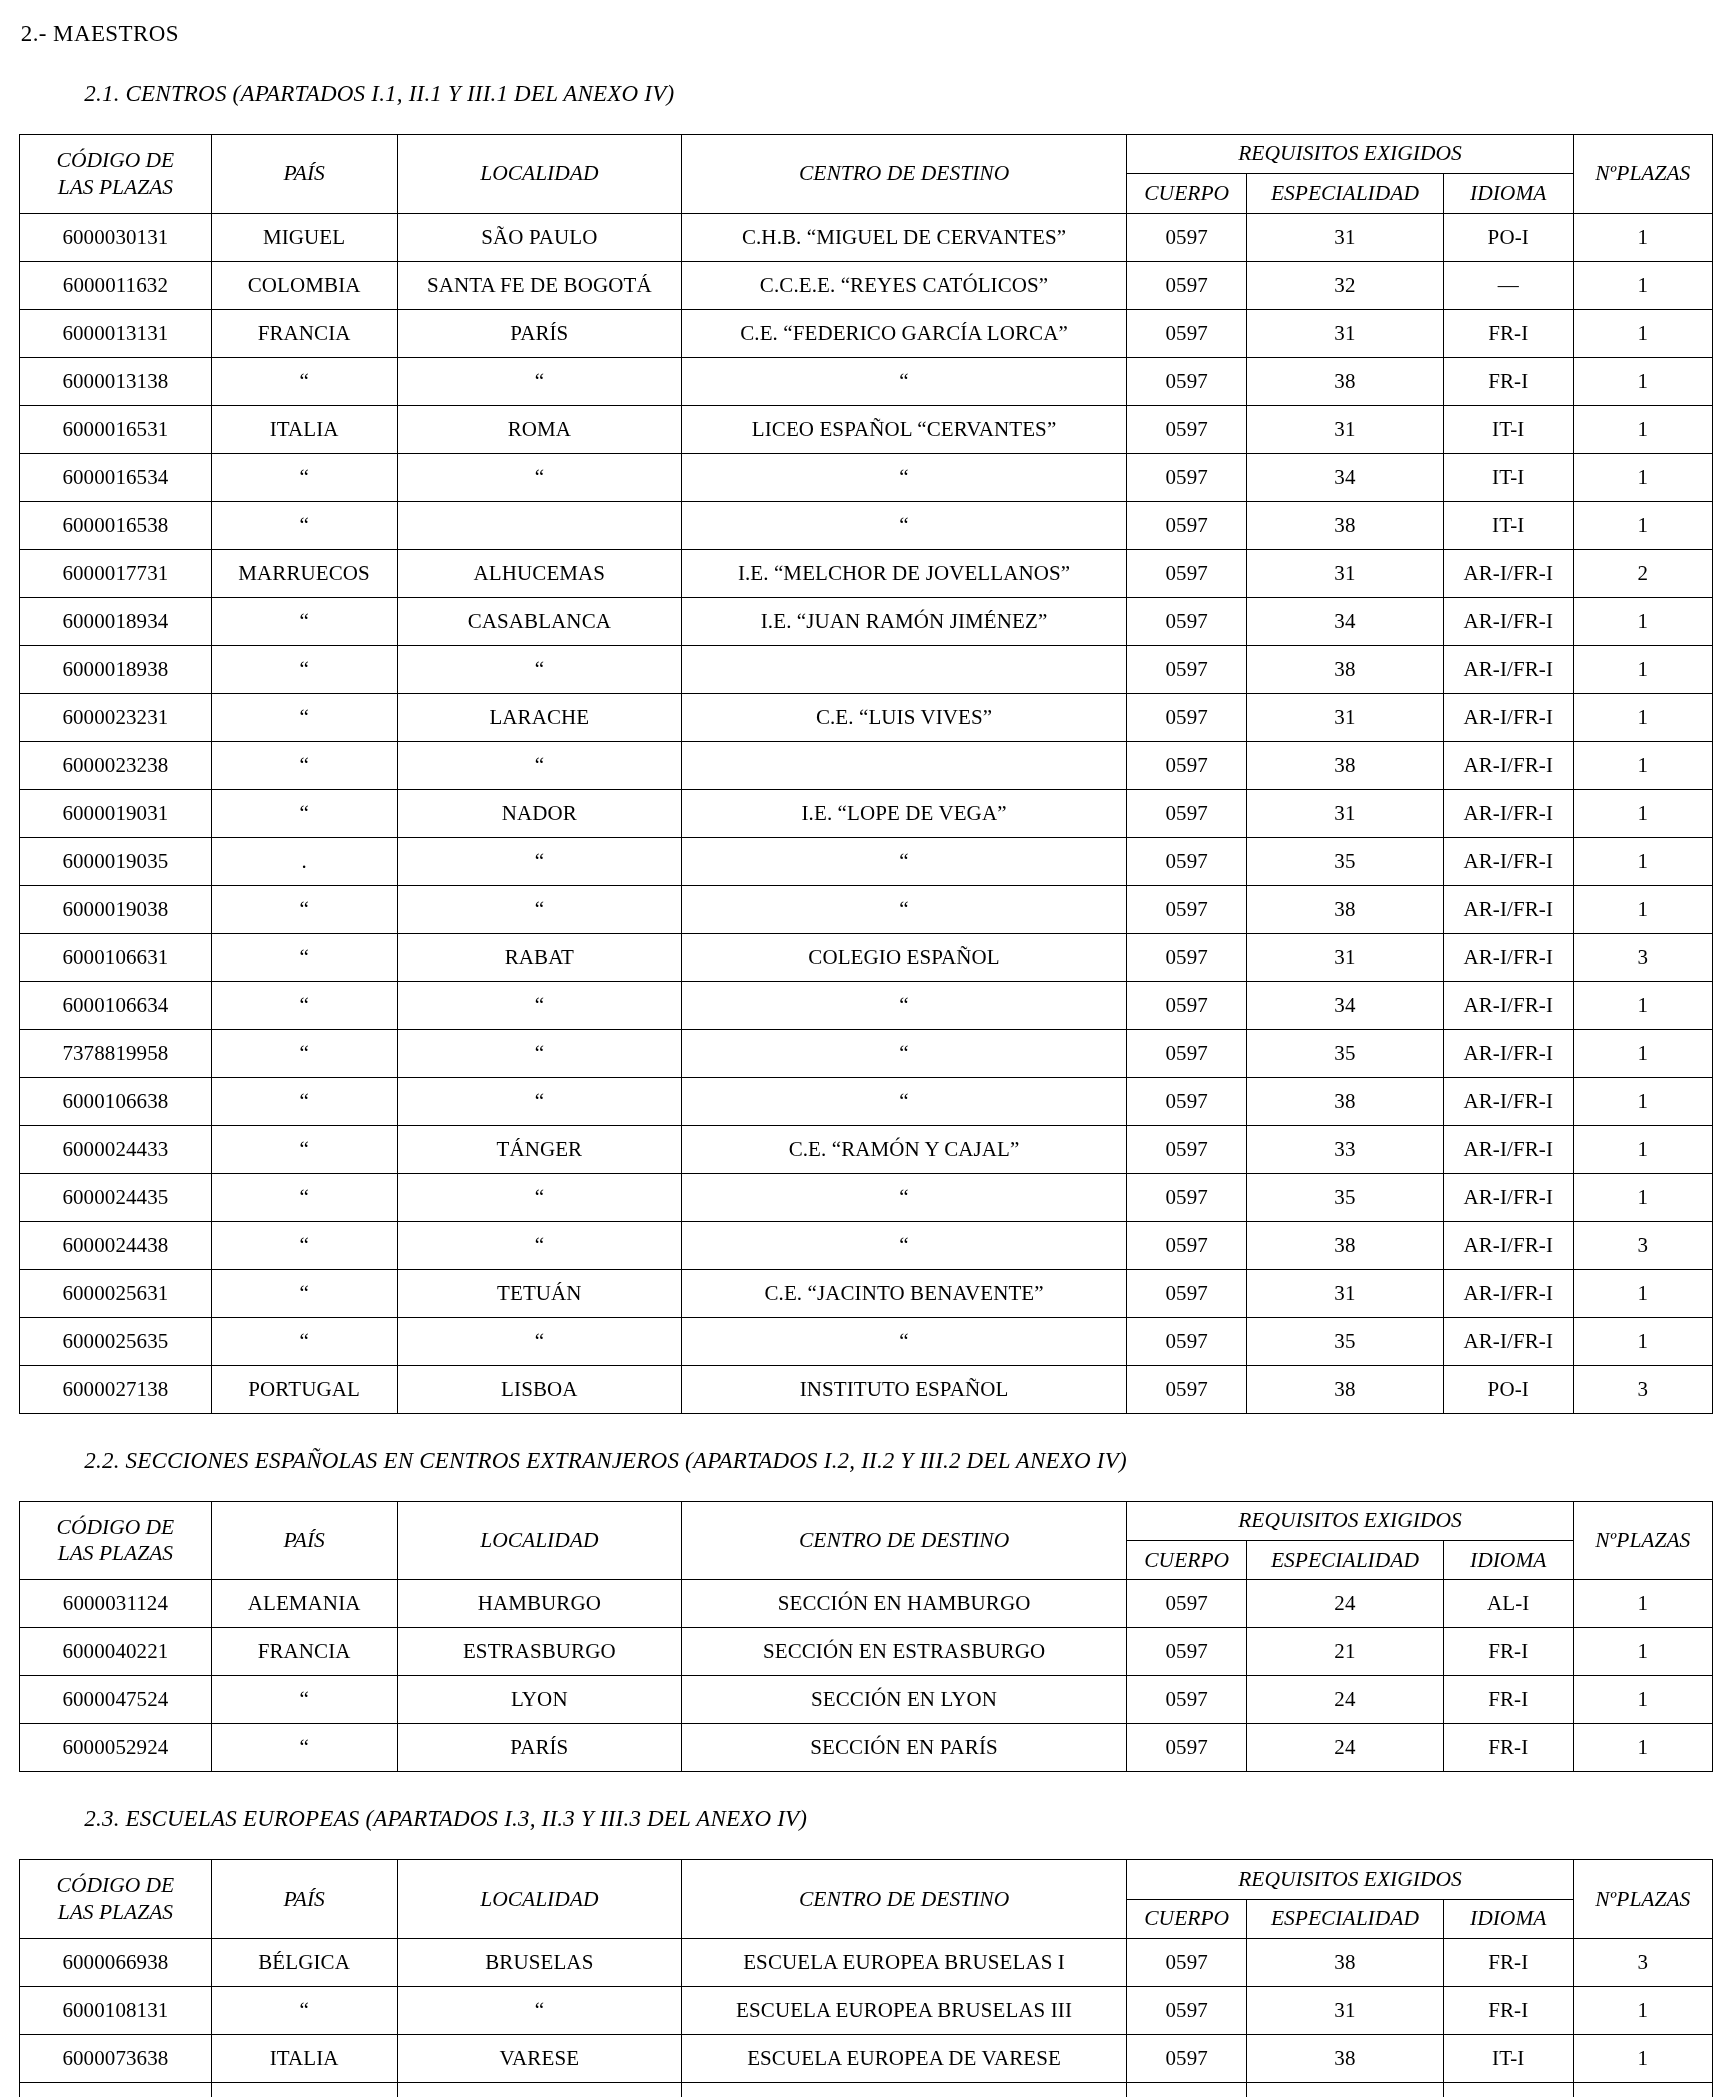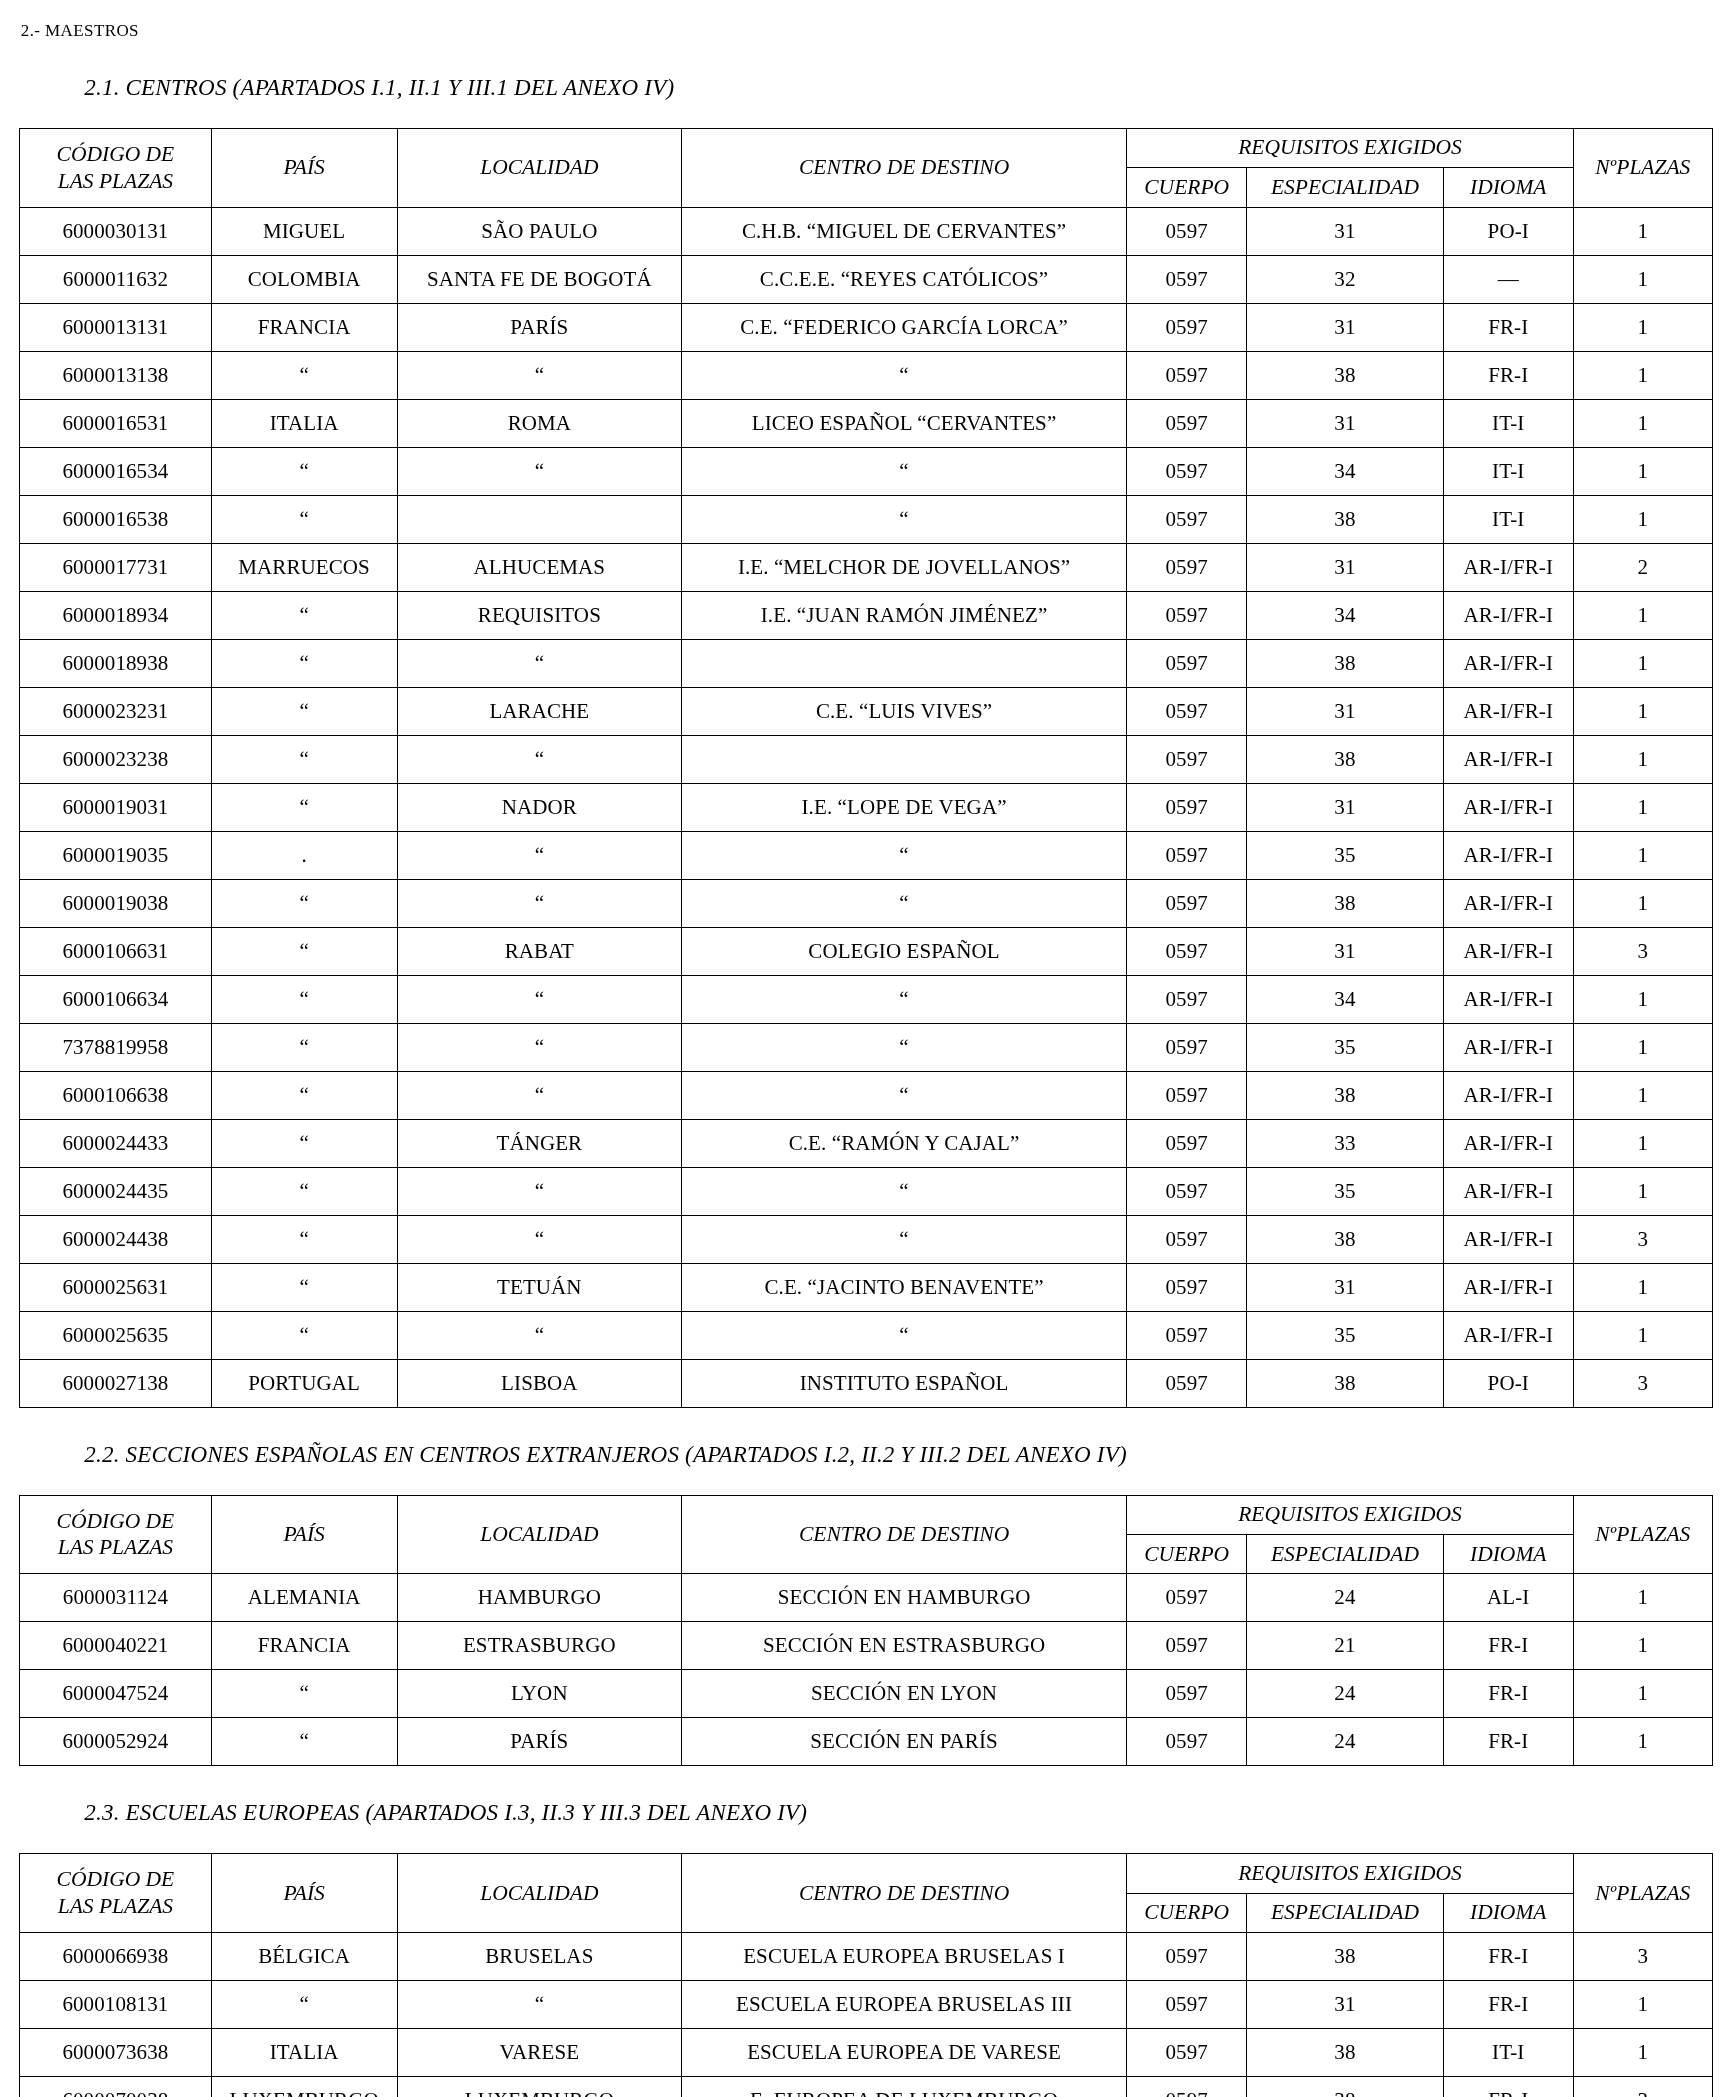--- a/index.html
+++ b/index.html
@@ -9,21 +9,21 @@
     background: #ffffff;
   }
   body {
     width: 1732px;
     min-height: 2097px;
     font-family: "Liberation Serif", "DejaVu Serif", serif;
     color: #000;
     padding: 16.3px 19.3px 30px 19.3px;
   }
   .doc-title {
-    font-size: 17px;
+    font-size: 23px;
     letter-spacing: 0.4px;
     margin: 4.5px 0 34px 1.5px;
   }
   .section-heading {
     font-size: 23px;
     letter-spacing: 0.2px;
     margin: 0 0 27px 65px;
     font-style: italic;
   }
   table.places {
@@ -178,21 +178,21 @@
         <td>ALHUCEMAS</td>
         <td>I.E. “MELCHOR DE JOVELLANOS”</td>
         <td>0597</td>
         <td>31</td>
         <td>AR-I/FR-I</td>
         <td>2</td>
       </tr>
       <tr>
         <td>6000018934</td>
         <td>“</td>
-        <td>REQUISITOS</td>
+        <td>CASABLANCA</td>
         <td>I.E. “JUAN RAMÓN JIMÉNEZ”</td>
         <td>0597</td>
         <td>34</td>
         <td>AR-I/FR-I</td>
         <td>1</td>
       </tr>
       <tr>
         <td>6000018938</td>
         <td>“</td>
         <td>“</td>

